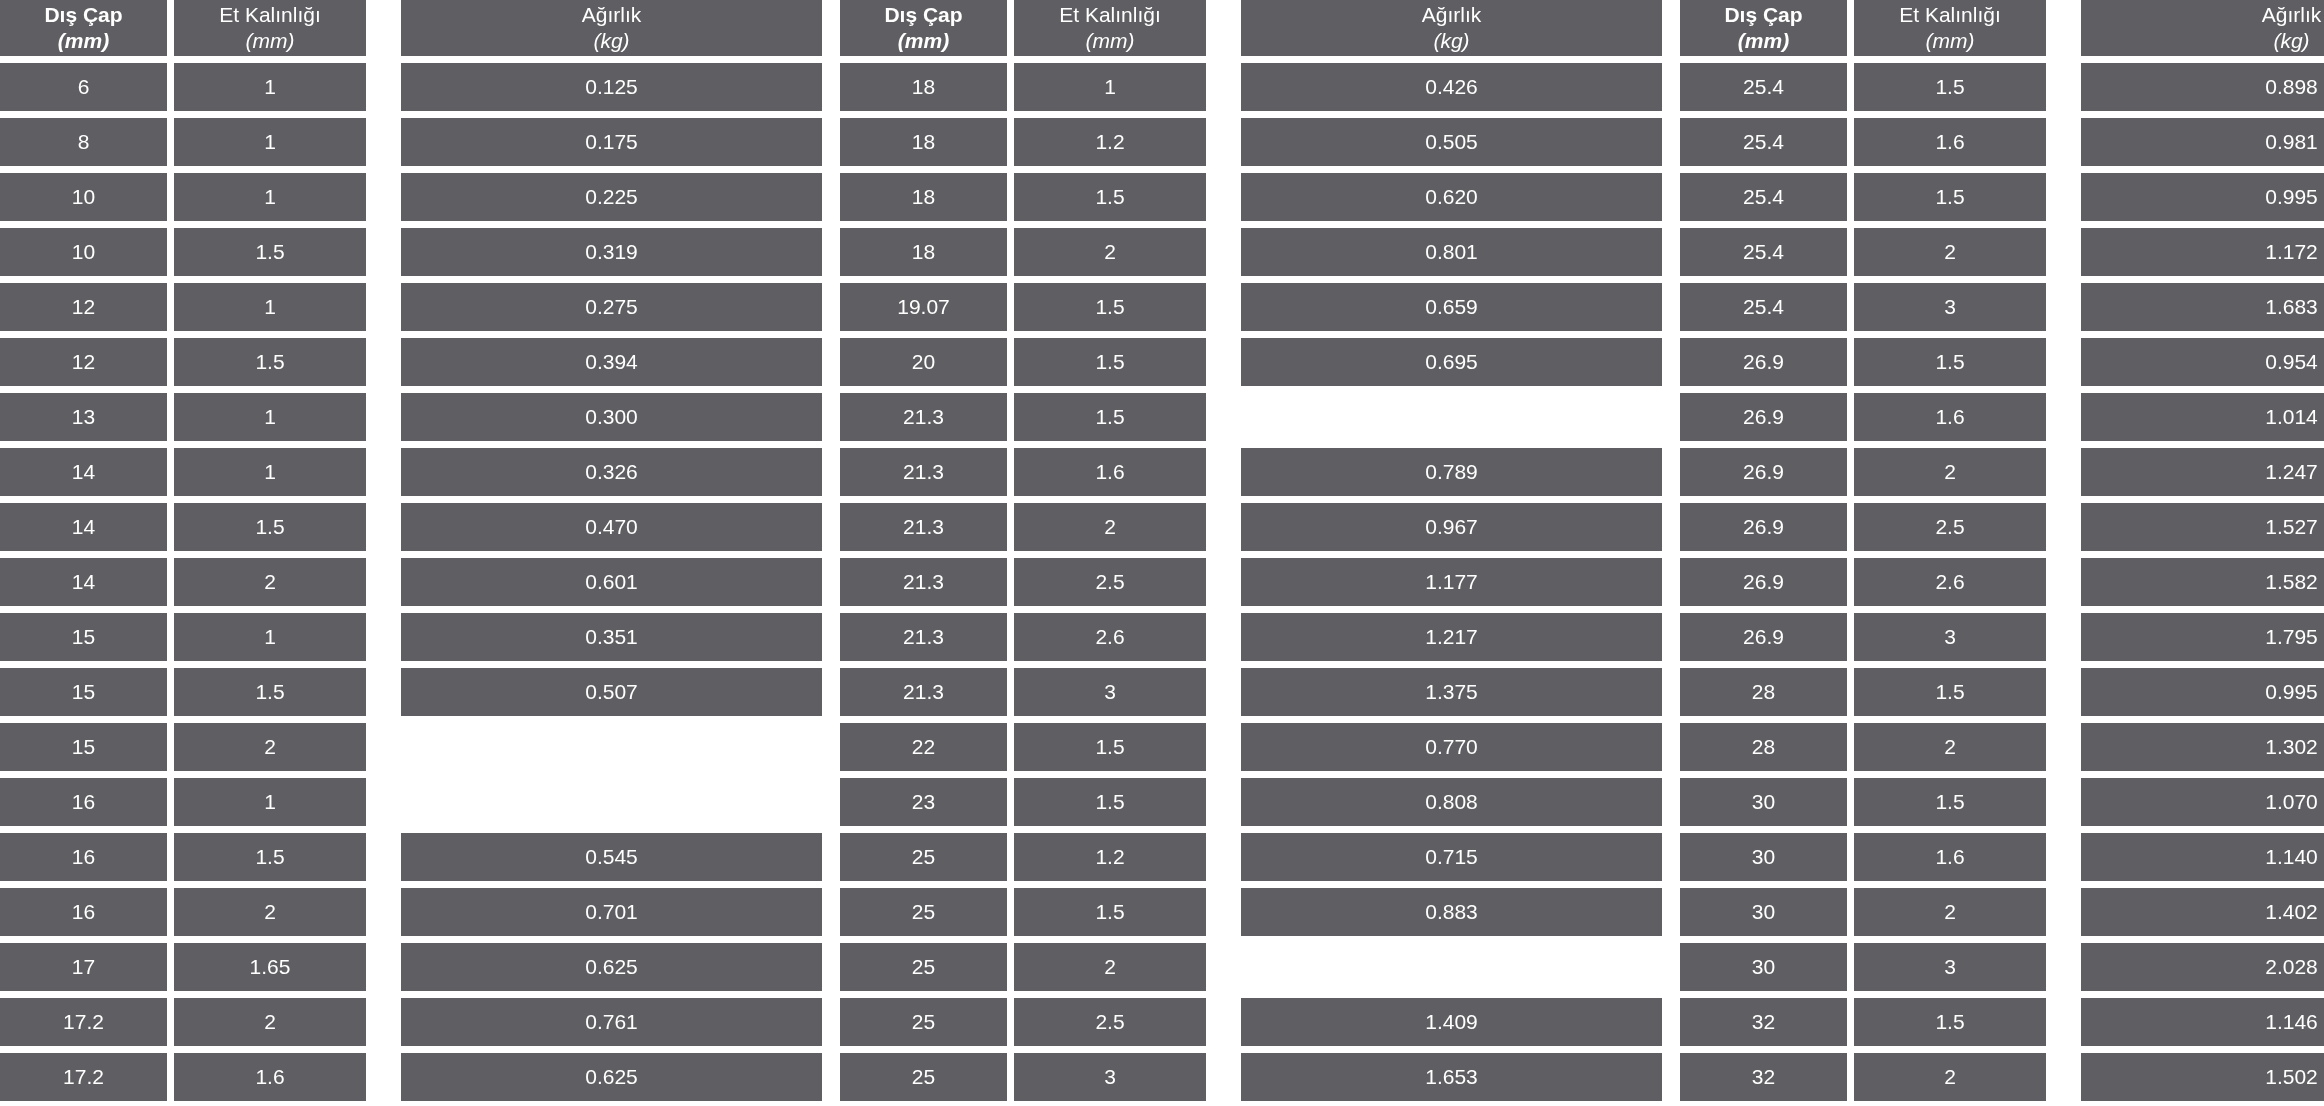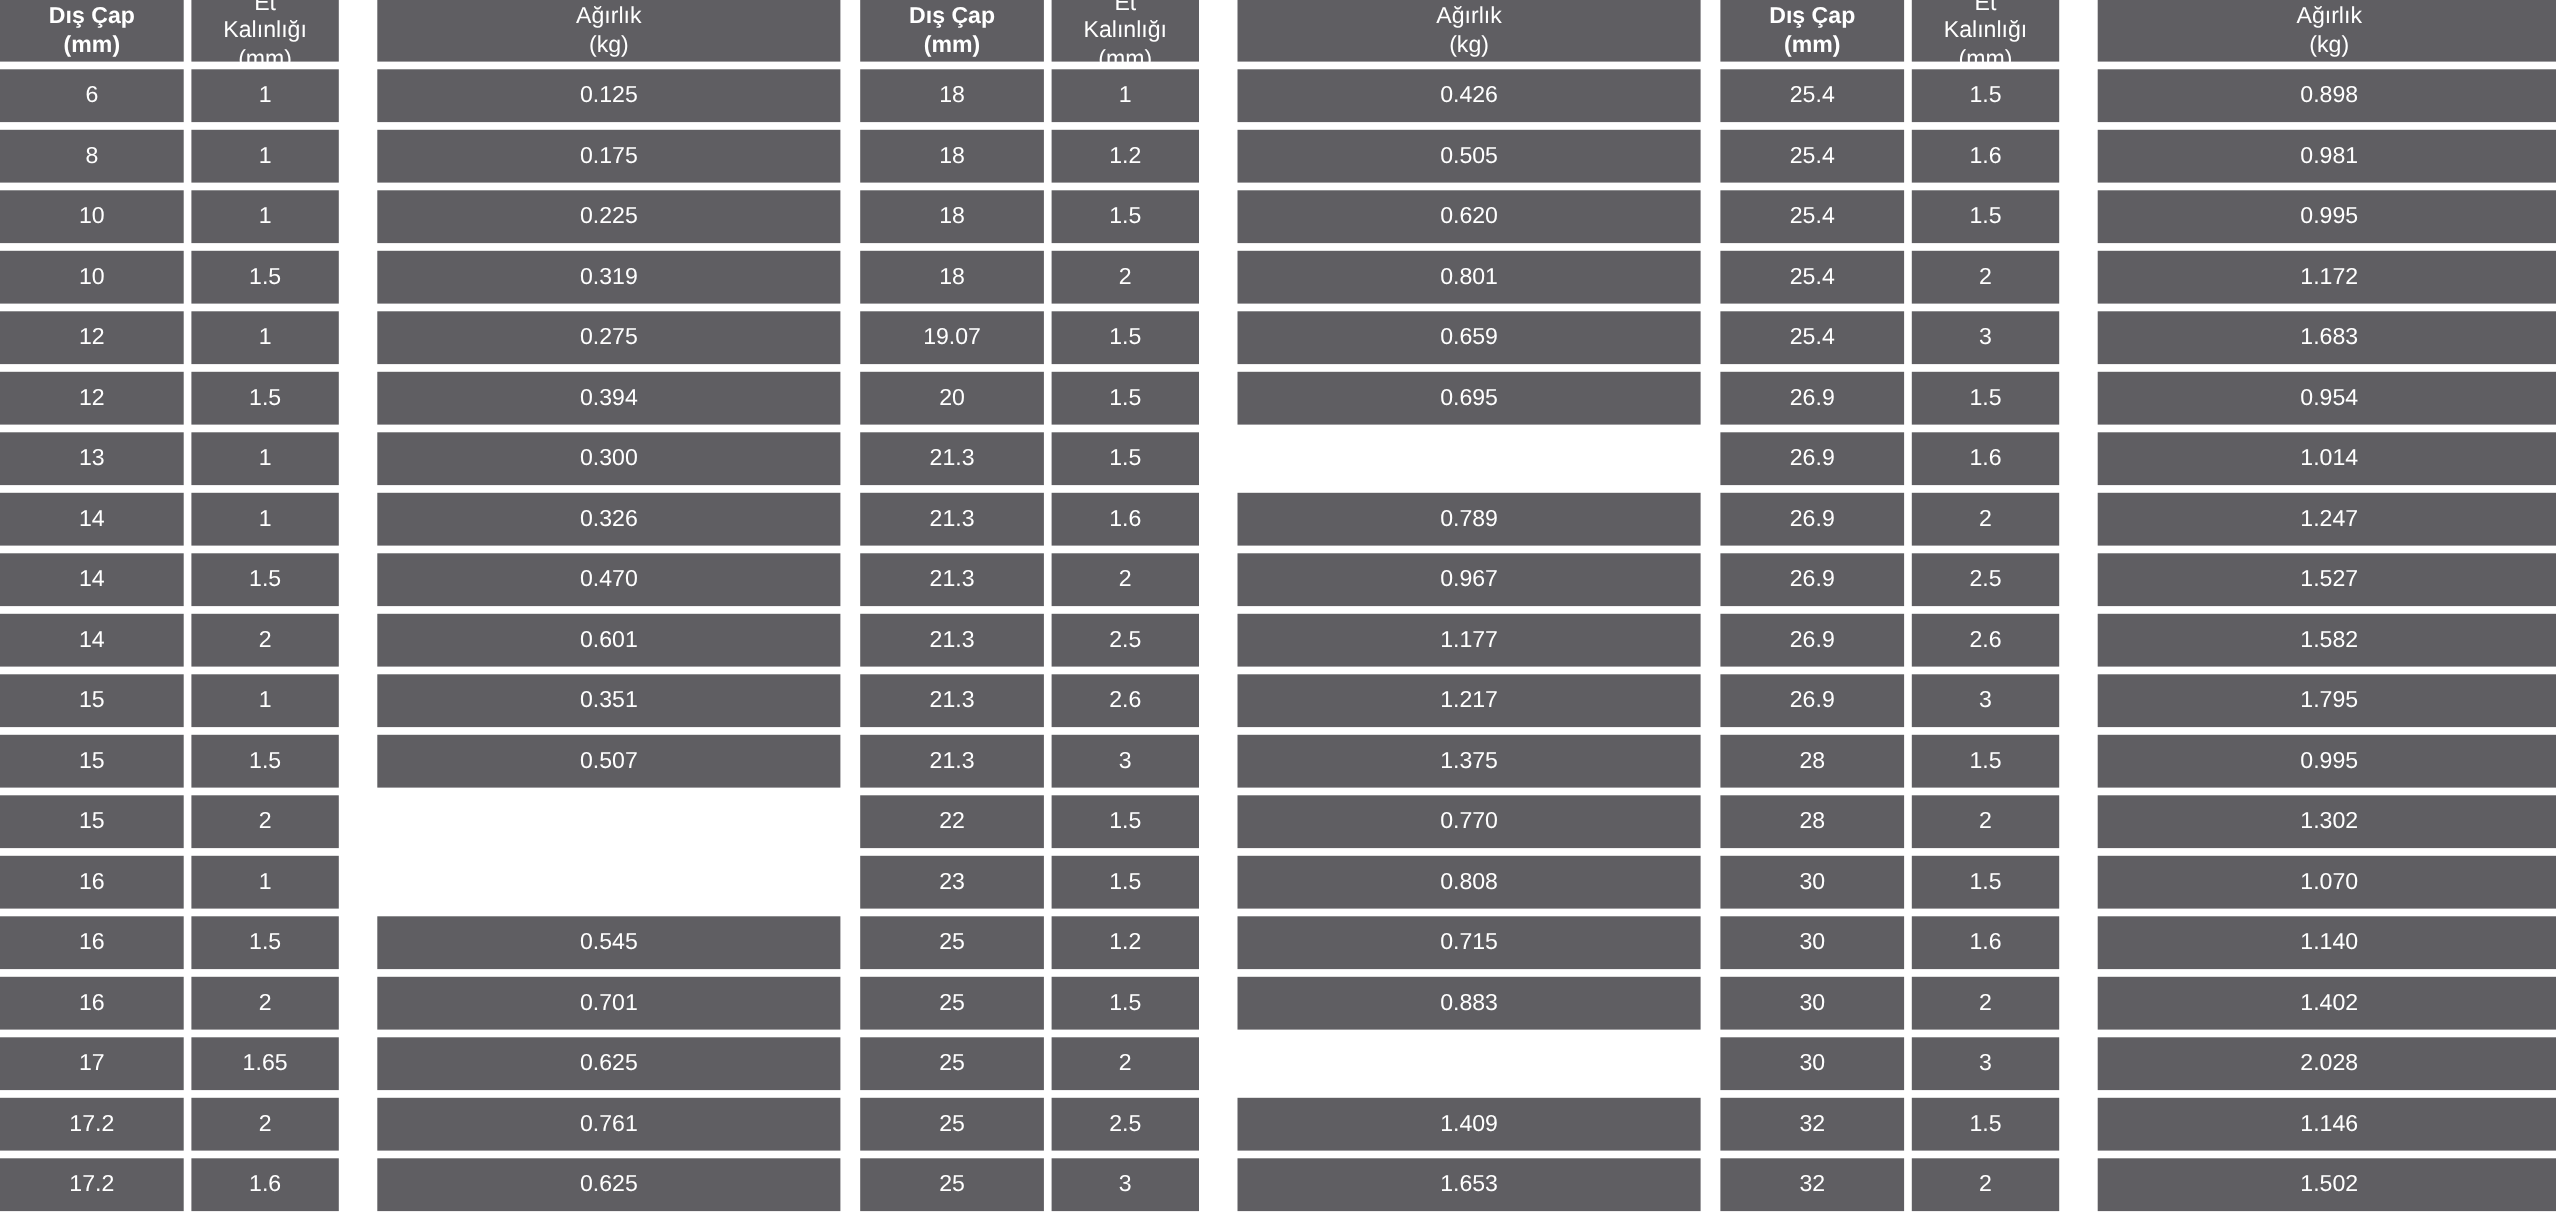--- a/index.html
+++ b/index.html
@@ -50,31 +50,31 @@
     display: flex;
     align-items: center;
     justify-content: center;
     text-align: center;
     box-sizing: border-box;
     line-height: 1.22;
   }
 
   
   .c-dia   { width: 167px; }
-  .c-thick { width: 134px; }
+  .c-thick { width: 192px; }
   .c-weight{ width: 421px; margin-left: 28px; }
 
   .header-row .cell {
     height: 56px;
     font-size: 21px;
     flex-direction: column;
     padding: 2px 20px;
   }
   .header-row .cell .hl1 { display: block; }
-  .header-row .cell .hl2 { display: block; }
+  .header-row .cell .hl2 { display: block; font-style: italic; }
 
   .header-row .cell.hdr-dia .hl1,
   .header-row .cell.hdr-dia .hl2 {
     font-weight: bold;
   }
   .header-row .cell.hdr-thick .hl1,
   .header-row .cell.hdr-thick .hl2,
   .header-row .cell.hdr-weight .hl1,
   .header-row .cell.hdr-weight .hl2 {
     font-weight: normal;

